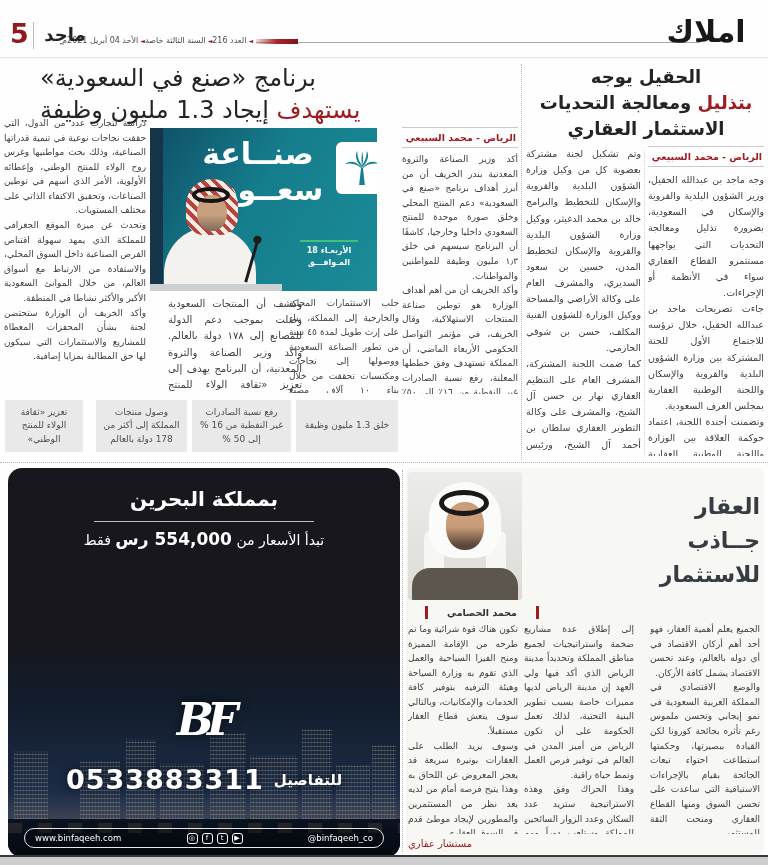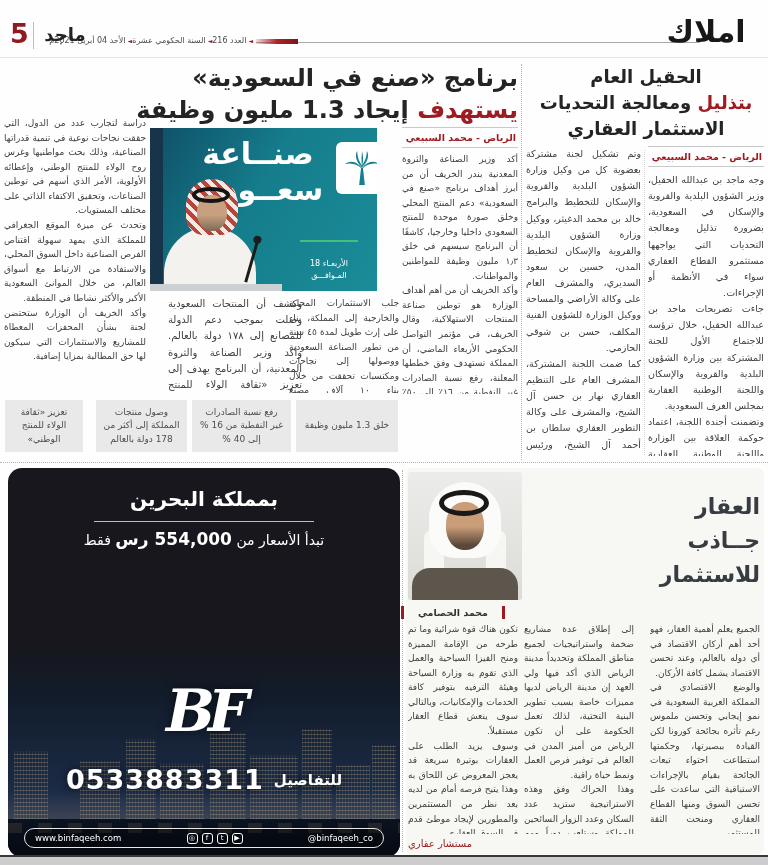--- a/index.html
+++ b/index.html
@@ -17,37 +17,37 @@
   .section-label{position:absolute;top:24px;left:40px;width:50px;font-size:18px;font-weight:bold;color:#222;text-align:center;direction:rtl}
   .header-vdiv{position:absolute;top:22px;left:33px;width:1px;height:27px;background:#bbb}
   .header-underline{position:absolute;top:57px;left:0;width:768px;border-top:1px solid #e2e2e2}
   
   .vdot-top{position:absolute;left:521px;top:64px;height:396px;border-left:1px dotted #b5b5b5}
   .vdot-a1{position:absolute;left:644px;top:150px;height:305px;border-left:1px dotted #d2d2d2}
   .hdot-mid{position:absolute;top:462px;left:0;width:768px;border-top:1px dotted #b5b5b5}
   .vdot-bottom{position:absolute;left:402px;top:470px;height:382px;border-left:1px dotted #b5b5b5}
   
   .a1-title{position:absolute;left:526px;top:64px;width:240px;text-align:center;direction:rtl;font-weight:bold;color:#232426;font-size:18px;line-height:1.45}
-  .a2-title{position:absolute;left:40px;top:62px;width:478px;text-align:right;direction:rtl;font-weight:bold;color:#232426;font-size:24px;line-height:1.35}
+  .a2-title{position:absolute;left:40px;top:62px;width:478px;text-align:left;direction:rtl;font-weight:normal;color:#232426;font-size:24px;line-height:1.35}
   .byline{position:absolute;direction:rtl;text-align:right;color:#9e1c21;font-weight:bold;font-size:9.5px;border-top:1px solid #c9c9c9;border-bottom:1px solid #c9c9c9;padding:4px 2px;background:#fefefe}
   .a1-byline{left:648px;top:146px;width:116px}
   .a2-byline{left:402px;top:127px;width:116px}
   .body-col{position:absolute;font-size:9.5px;line-height:1.7;color:#3d3d3d;text-align:justify;direction:rtl;overflow:hidden;white-space:pre-line}
   .a1-col1{left:648px;top:172px;width:116px;height:284px}
   .a1-col2{left:526px;top:146px;width:115px;height:310px}
   .a2-colmain{left:402px;top:152px;width:116px;height:242px;font-size:9px;line-height:1.62}
   .a2-colleft{left:4px;top:116px;width:142px;height:278px;font-size:9px;line-height:1.62}
   .a2-under-l{left:168px;top:296px;width:134px;height:97px;font-size:10px;line-height:1.62}
   .a2-under-r{left:289px;top:296px;width:110px;height:97px;font-size:9px;line-height:1.62}
   
   .photo{position:absolute;left:150px;top:128px;width:227px;height:163px;background:linear-gradient(120deg,#0f4f66,#157d8c 45%,#1b8c99);overflow:hidden}
   .photo-band{position:absolute;left:0;top:0;bottom:0;width:13px;background:#16354a}
   .photo-brand{position:absolute;left:32px;top:8px;width:152px;font-size:30px;font-weight:bold;color:#fff;text-align:center;line-height:1.2;direction:rtl}
   .photo-logo{position:absolute;left:186px;top:14px;width:52px;height:52px;background:#fff;border-radius:6px;display:flex;align-items:center;justify-content:center}
-  .photo-date{position:absolute;left:150px;top:112px;width:58px;border-top:2px solid #43c17c;padding-top:16px;color:#fff;font-size:8px;font-weight:normal;text-align:center;line-height:1.5;direction:rtl}
+  .photo-date{position:absolute;left:150px;top:112px;width:58px;border-top:2px solid #43c17c;padding-top:3px;color:#fff;font-size:8px;font-weight:bold;text-align:center;line-height:1.5;direction:rtl}
   .man{position:absolute;left:0;bottom:0;width:140px;height:163px}
   .man-body{position:absolute;left:14px;bottom:0;width:92px;height:64px;background:#f4f2ee;border-radius:46px 46px 0 0}
   .man-ghutra{position:absolute;left:36px;bottom:56px;width:52px;height:56px;background:repeating-linear-gradient(45deg,#b8453a 0 4px,#f3e8e4 4px 8px);border-radius:26px 26px 18px 18px}
   .man-agal{position:absolute;left:42px;bottom:88px;width:38px;height:16px;border:4px solid #141414;border-radius:50%}
   .man-face{position:absolute;left:47px;bottom:60px;width:30px;height:36px;background:linear-gradient(#c9a07f 55%,#7e6b58);border-radius:48%}
   .man-mic{position:absolute;left:100px;bottom:8px;width:3px;height:42px;background:#1c1c1c;transform:rotate(16deg)}
   .man-mic::after{content:"";position:absolute;top:-6px;left:-3px;width:8px;height:8px;border-radius:50%;background:#1c1c1c}
   .podium{position:absolute;left:0;bottom:0;width:132px;height:7px;background:#ccd0d3}
   
   .arrow{position:absolute;left:404px;top:398px;width:114px;height:56px}
@@ -67,38 +67,38 @@
   .ad-h3{font-size:20px;font-weight:bold;margin-top:19px;direction:rtl}
   .ad-div{width:220px;border-top:1px solid #bdbdbd;margin:10px auto 7px}
   .ad-price{font-size:14px;direction:rtl}
   .ad-price b{font-size:17px}
   .skyline{position:absolute;left:0;right:0;bottom:0;height:212px;background:linear-gradient(#17171d,#121c2b 25%,#1c2c47 70%,#263c5e)}
   .skyline::before{content:"";position:absolute;bottom:34px;left:0;right:0;height:32px;background:linear-gradient(transparent,rgba(255,190,110,.14))}
   .bld{position:absolute;bottom:38px;background:linear-gradient(#0c1220,#111a2c);background-image:repeating-linear-gradient(0deg,rgba(255,214,140,.22) 0 1px,transparent 1px 4px),repeating-linear-gradient(90deg,rgba(180,200,230,.12) 0 1px,transparent 1px 3px)}
   .bld.glow{background:linear-gradient(#9dbede,#35567c);background-image:none}
   .water{position:absolute;bottom:0;left:0;right:0;height:38px;background:linear-gradient(#0a1322,#05090f);overflow:hidden}
   .water::before{content:"";position:absolute;top:4px;left:0;right:0;height:10px;background:repeating-linear-gradient(90deg,rgba(255,200,120,.10) 0 14px,transparent 14px 30px)}
-  .ad-logo{position:absolute;bottom:112px;left:0;right:0;text-align:center;font-family:"DejaVu Serif",serif;font-style:italic;font-weight:bold;font-size:58px;color:#fff;letter-spacing:-7px;text-shadow:0 0 10px rgba(0,0,0,.6)}
+  .ad-logo{position:absolute;bottom:112px;left:0;right:0;text-align:center;font-family:"DejaVu Serif",serif;font-style:italic;font-weight:bold;font-size:44px;color:#fff;letter-spacing:-7px;text-shadow:0 0 10px rgba(0,0,0,.6)}
   .ad-phone{position:absolute;bottom:62px;left:0;right:0;display:flex;justify-content:center;align-items:center;gap:10px;direction:rtl;color:#fff;text-shadow:0 0 8px rgba(0,0,0,.7)}
   .ad-details{font-size:15px;font-weight:bold}
   .ad-phone-num{font-size:27px;font-weight:bold;letter-spacing:1px;direction:ltr}
   .ad-bar{position:absolute;bottom:9px;left:16px;right:16px;height:20px;border:1px solid #e8e8e8;border-radius:10px;display:flex;align-items:center;justify-content:space-between;padding:0 10px;font-size:8.5px;color:#fff;direction:ltr;background:rgba(0,0,0,.25)}
   .soc{display:flex;gap:4px;align-items:center}
   .soc-i{width:11px;height:11px;border:1px solid #fff;border-radius:3px;font-size:7px;line-height:9px;text-align:center;display:inline-block}
   
   .op-bg{position:absolute;left:406px;top:468px;width:358px;height:386px;background:#f7f7f4;border-radius:6px}
   .op-title{position:absolute;left:630px;top:490px;width:130px;text-align:right;direction:rtl;font-weight:bold;color:#373c42;font-size:22px;line-height:1.55}
   .portrait{position:absolute;left:408px;top:472px;width:114px;height:128px;background:linear-gradient(#ececea,#dcdbd7);overflow:hidden;border-radius:3px}
   .p-ghutra{position:absolute;left:21px;top:10px;width:72px;height:76px;background:#fbfbf9;border-radius:36px 36px 26px 26px}
   .p-drape-l{position:absolute;left:16px;top:58px;width:20px;height:52px;background:#f6f6f3;border-radius:8px}
   .p-drape-r{position:absolute;left:78px;top:58px;width:20px;height:52px;background:#f6f6f3;border-radius:8px}
   .p-shoulders{position:absolute;left:4px;top:96px;width:106px;height:32px;background:#5d564d;border-radius:18px 18px 0 0}
   .p-agal{position:absolute;left:31px;top:18px;width:50px;height:26px;border:5px solid #191919;border-radius:50%}
   .p-face{position:absolute;left:38px;top:30px;width:38px;height:48px;background:linear-gradient(#c89d78 52%,#5a463a 90%);border-radius:46%}
-  .op-caption{position:absolute;left:401px;top:606px;width:114px;display:flex;align-items:center;justify-content:flex-end;gap:14px;font-size:9.5px;font-weight:bold;color:#333;direction:rtl}
+  .op-caption{position:absolute;left:425px;top:606px;width:114px;display:flex;align-items:center;justify-content:space-between;gap:8px;font-size:9.5px;font-weight:bold;color:#333;direction:rtl}
   .cap-bar{width:3px;height:13px;background:#9e1c21}
   .op-col{position:absolute;top:622px;width:110px;height:212px;font-size:9px;line-height:1.62}
   .op-col1{left:650px}
   .op-col2{left:524px}
   .op-col3{left:408px}
   .op-role{position:absolute;left:408px;top:838px;font-size:10px;font-weight:normal;color:#9e1c21;direction:rtl}
   
   .foot-rule{position:absolute;top:855px;left:0;width:768px;height:2px;background:#383838}
   .foot-strip{position:absolute;top:857px;left:0;width:768px;height:8px;background:#cdcdcd}
 </style>
@@ -110,39 +110,39 @@
   <div class="header-rule"></div>
   <div class="header-wedge"></div>
   <div class="brand">املاك</div>
   <div class="dateline">
     <span class="d-item">
         <span class="d-mark">◄</span>
         <span>العدد 216</span>
       </span>
     <span class="d-item">
         <span class="d-mark">◄</span>
-        <span>السنة الحكومي عشرة</span>
+        <span>السنة الثالثة خاصة</span>
       </span>
     <span class="d-item">
         <span class="d-mark">◄</span>
         <span>الأحد 04 أبريل 2021م</span>
       </span>
   </div>
   <div class="page-number">5</div>
   <div class="header-vdiv"></div>
   <div class="section-label">ماجد</div>
   <div class="header-underline"></div>
 
   <div class="vdot-top"></div>
   <div class="vdot-a1"></div>
   <div class="hdot-mid"></div>
   <div class="vdot-bottom"></div>
 
   <div class="a1-title">
-    <div>الحقيل العام</div>
+    <div>الحقيل يوجه</div>
     <div><span class="red">بتذليل</span> <span>ومعالجة التحديات</span></div>
     <div>الاستثمار العقاري</div>
   </div>
   <div class="byline a1-byline">الرياض - محمد السبيعي</div>
   <div class="body-col a1-col1">وجه ماجد بن عبدالله الحقيل، وزير الشؤون البلدية والقروية والإسكان في السعودية، بضرورة تذليل ومعالجة التحديات التي يواجهها مستثمرو القطاع العقاري سواء في الأنظمة أو الإجراءات.
 جاءت تصريحات ماجد بن عبدالله الحقيل، خلال ترؤسه للاجتماع الأول للجنة المشتركة بين وزارة الشؤون البلدية والقروية والإسكان واللجنة الوطنية العقارية بمجلس الغرف السعودية.
 وتضمنت أجندة اللجنة، اعتماد حوكمة العلاقة بين الوزارة واللجنة الوطنية العقارية المتضمنة تشكيل لجان وفرق عمل متخصصة تضمن فرز التحديات ووضع الآليات المناسبة لمعالجتها.</div>
   <div class="body-col a1-col2">وتم تشكيل لجنة مشتركة بعضوية كل من وكيل وزارة الشؤون البلدية والقروية والإسكان للتخطيط والبرامج خالد بن محمد الدغيثر، ووكيل وزارة الشؤون البلدية والقروية والإسكان لتخطيط المدن، حسين بن سعود السديري، والمشرف العام على وكالة الأراضي والمساحة ووكيل الوزارة للشؤون الفنية المكلف، حسن بن شوقي الحازمي.
 كما ضمت اللجنة المشتركة، المشرف العام على التنظيم العقاري نهار بن حسن آل الشيخ، والمشرف على وكالة التطوير العقاري سلطان بن أحمد آل الشيخ، ورئيس اللجنة الوطنية العقارية محمد بن عبدالله المرشد، ونائب رئيس اللجنة الوطنية العقارية ماجد بن محمد الشلهوب.</div>
 
@@ -186,21 +186,21 @@
       <div class="man-body"></div>
       <div class="man-ghutra"></div>
       <div class="man-face"></div>
       <div class="man-agal"></div>
       <div class="man-mic"></div>
     </div>
     <div class="podium"></div>
   </div>
 
   <div class="ibox ibox1">خلق 1.3 مليون وظيفة</div>
-  <div class="ibox ibox2">رفع نسبة الصادرات غير النفطية من 16 % إلى 40 %</div>
+  <div class="ibox ibox2">رفع نسبة الصادرات غير النفطية من 16 % إلى 50 %</div>
   <div class="ibox ibox3">وصول منتجات المملكة إلى أكثر من 178 دولة بالعالم</div>
   <div class="ibox ibox4">تعزيز «ثقافة الولاء للمنتج الوطني»</div>
 
   <div class="ad">
     <div class="ad-h3">بمملكة البحرين</div>
     <div class="ad-div"></div>
     <div class="ad-price">
       <span>تبدأ الأسعار من</span> <b>554,000 رس</b> <span>فقط</span>
     </div>
     <div class="skyline">

